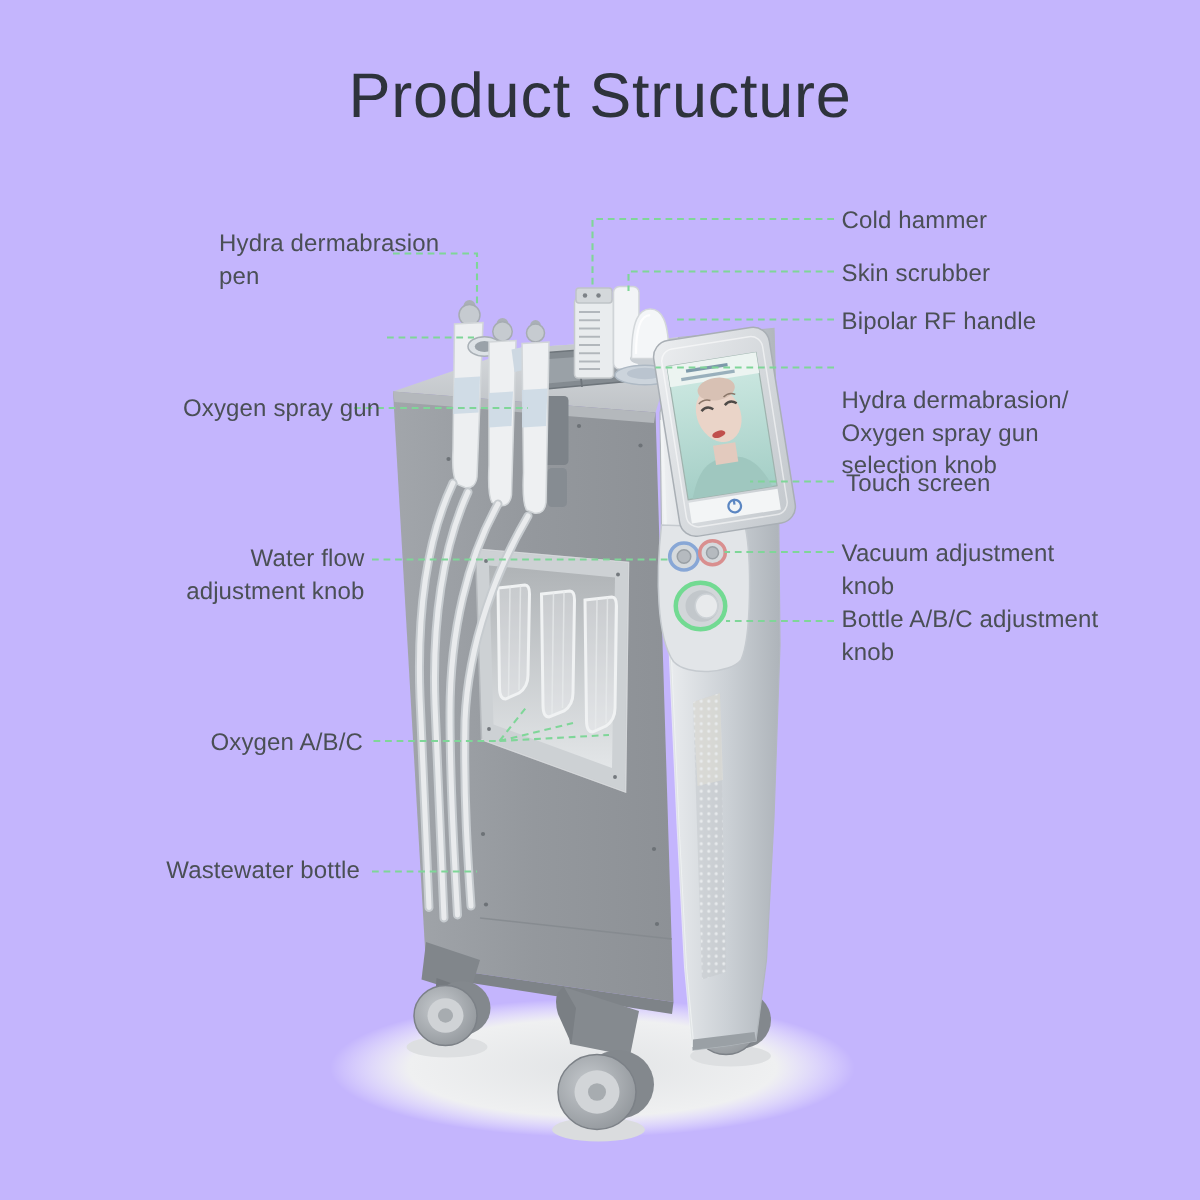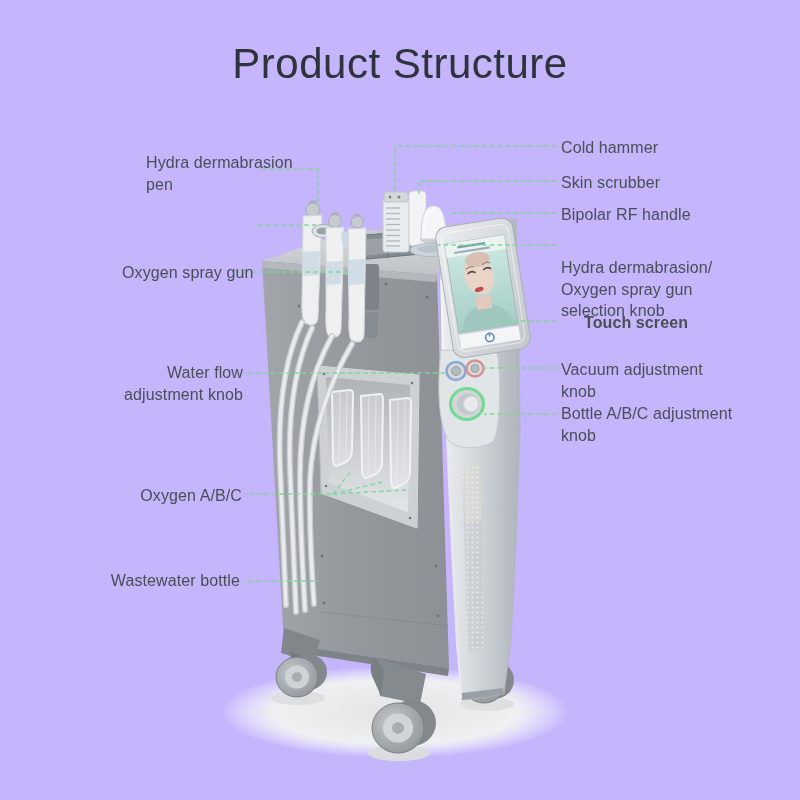--- a/index.html
+++ b/index.html
@@ -297,19 +297,19 @@
 adjustment knob</div>
   <div class="lbl ra" style="right:558px;top:485px;width:160px;">Oxygen A/B/C</div>
   <div class="lbl ra" style="right:560px;top:570px;width:180px;">Wastewater bottle</div>
 
   <div class="lbl" style="left:561px;top:137px;">Cold hammer</div>
   <div class="lbl" style="left:561px;top:172px;">Skin scrubber</div>
   <div class="lbl" style="left:561px;top:204px;">Bipolar RF handle</div>
   <div class="lbl" style="left:561px;top:237px;width:175px;margin-top:20px;">Hydra dermabrasion/
 Oxygen spray gun
 selection knob</div>
-  <div class="lbl" style="left:584px;top:312px;font-weight:bold;">Touch screen</div>
+  <div class="lbl" style="left:564px;top:312px;">Touch screen</div>
   <div class="lbl" style="left:561px;top:359px;width:180px;">Vacuum adjustment
 knob</div>
   <div class="lbl" style="left:561px;top:403px;width:190px;">Bottle A/B/C adjustment
 knob</div>
 
 </div>
 
 </body></html>

